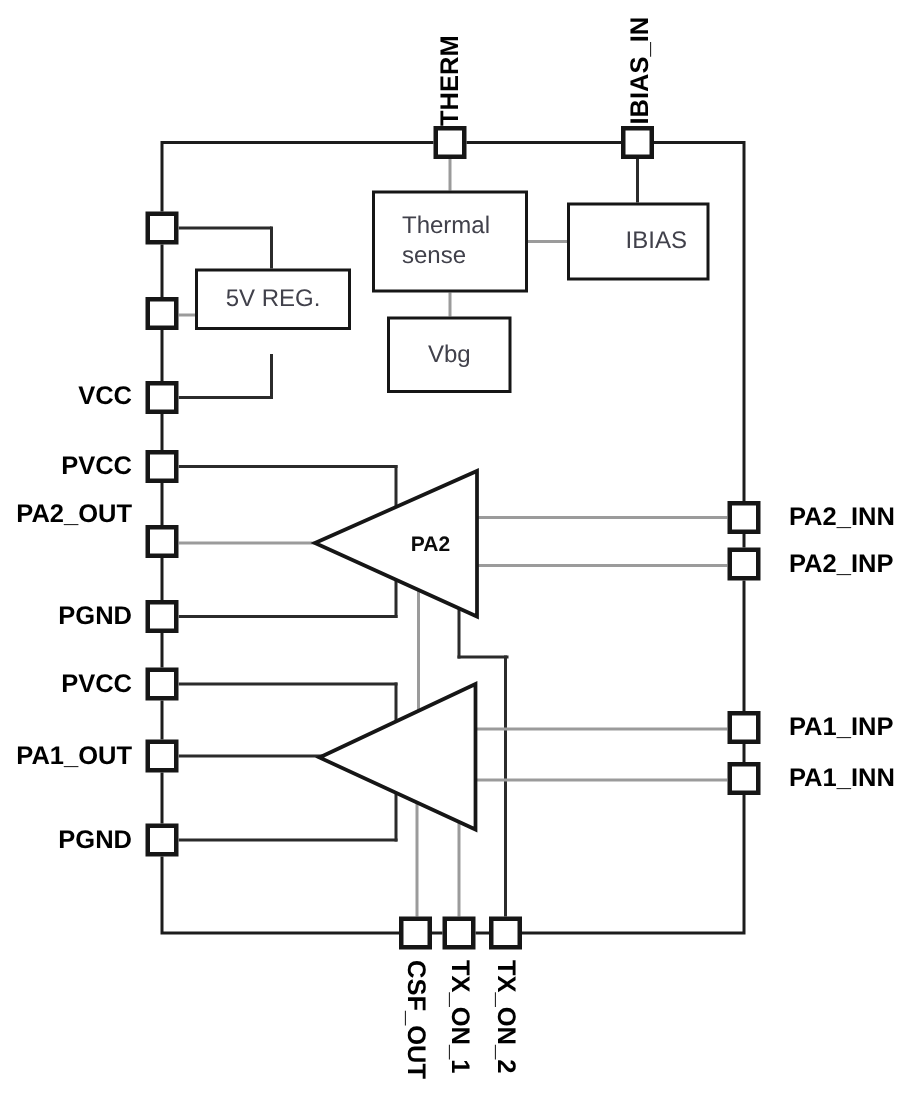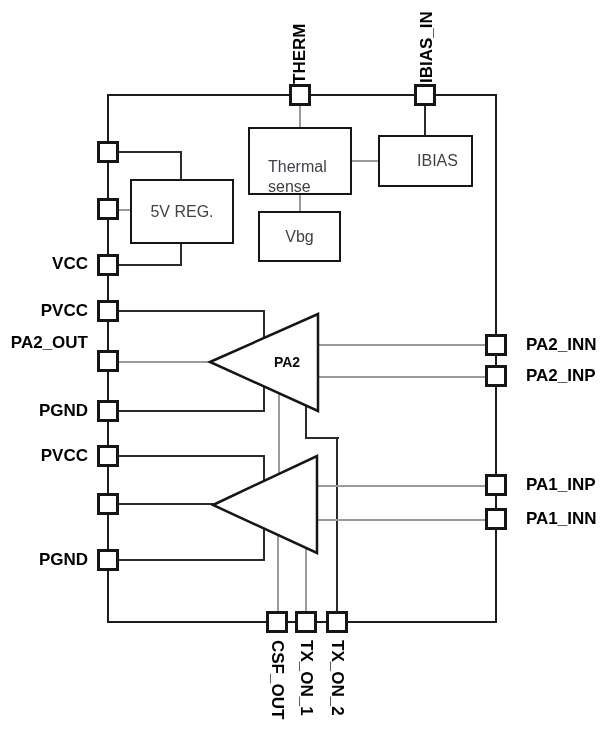--- a/index.html
+++ b/index.html
@@ -10,22 +10,22 @@
         border:2px solid #1c1c1c;box-sizing:border-box;z-index:1;}
   
   .w  {position:absolute;background:#2b2b2b;z-index:1;}
   .wg {position:absolute;background:#9b9b9b;z-index:1;}
   
   .tri-layer{position:absolute;left:0;top:0;width:600px;height:730px;z-index:2;pointer-events:none;}
   
   .box{position:absolute;background:#fff;border:2.5px solid #161616;box-sizing:border-box;
        z-index:3;color:#41414b;font-size:16px;line-height:20px;}
   .box.center{display:flex;align-items:center;justify-content:center;}
-  .box-reg5v   {left:130px;top:179px;width:104px;height:65px;}
-  .box-thermal {left:248px;top:127px;width:104px;height:68px;padding:28px 0 0 18px;}
+  .box-reg5v   {left:130px;top:179px;width:104px;height:41px;}
+  .box-thermal {left:248px;top:127px;width:104px;height:68px;padding:12px 0 0 18px;}
   .box-ibias   {left:378px;top:135px;width:95px;height:52px;padding-left:24px;}
   .box-vbg     {left:258px;top:211px;width:83px;height:51px;}
   
   .pin{position:absolute;width:22px;height:22px;background:#fff;border:3px solid #161616;
        box-sizing:border-box;z-index:4;}
   
   .lbl{position:absolute;font-size:17px;font-weight:bold;color:#000;line-height:20px;
        white-space:nowrap;z-index:5;}
   .lblL{left:0;width:88px;text-align:right;}
   .lblR{left:526px;text-align:left;}
@@ -114,20 +114,21 @@
 
   <div class="pin" style="left:266px;top:611px"></div>
   <div class="pin" style="left:295px;top:611px"></div>
   <div class="pin" style="left:326px;top:611px"></div>
 
   <div class="lbl lblL" style="top:254px">VCC</div>
   <div class="lbl lblL" style="top:301px">PVCC</div>
   <div class="lbl lblL" style="top:333px">PA2_OUT</div>
   <div class="lbl lblL" style="top:401px">PGND</div>
   <div class="lbl lblL" style="top:446px">PVCC</div>
+  <div class="lbl lblL" style="top:494px">PA1_OUT</div>
   <div class="lbl lblL" style="top:550px">PGND</div>
 
   <div class="lbl lblV rotCCW" style="left:256px;top:30px">THERM</div>
   <div class="lbl lblV rotCCW" style="left:383px;top:29px">IBIAS_IN</div>
 
   <div class="lbl lblR" style="top:335px">PA2_INN</div>
   <div class="lbl lblR" style="top:366px">PA2_INP</div>
   <div class="lbl lblR" style="top:475px">PA1_INP</div>
   <div class="lbl lblR" style="top:509px">PA1_INN</div>
 

